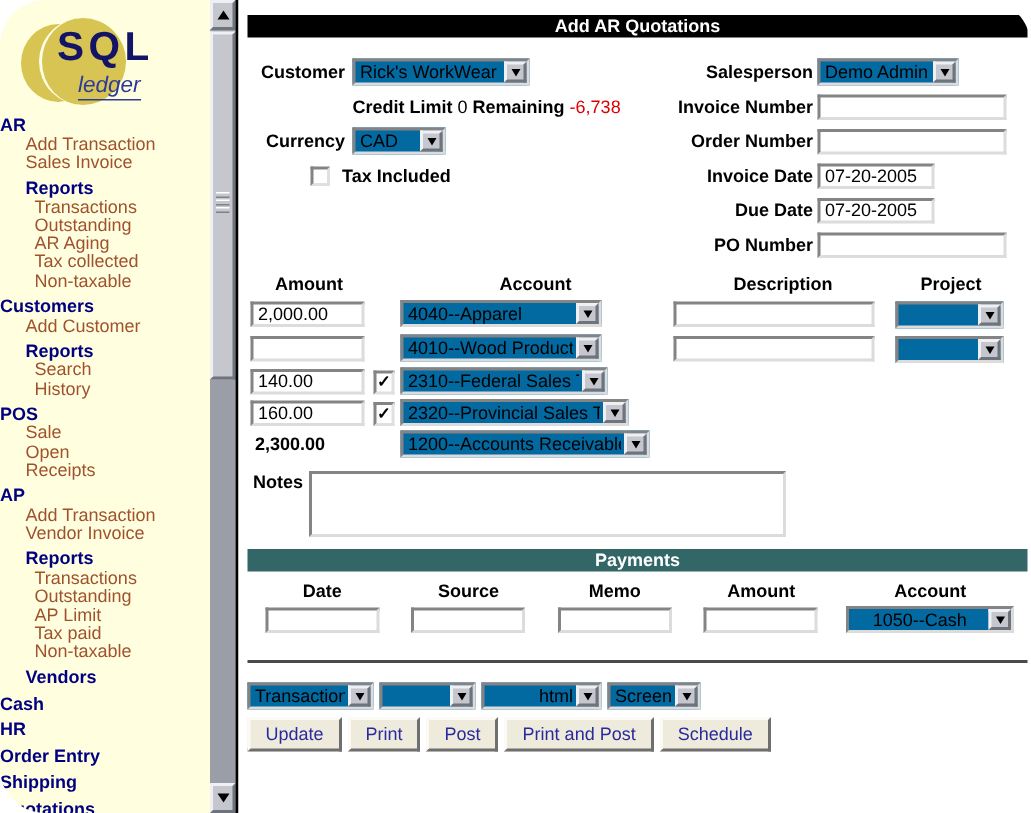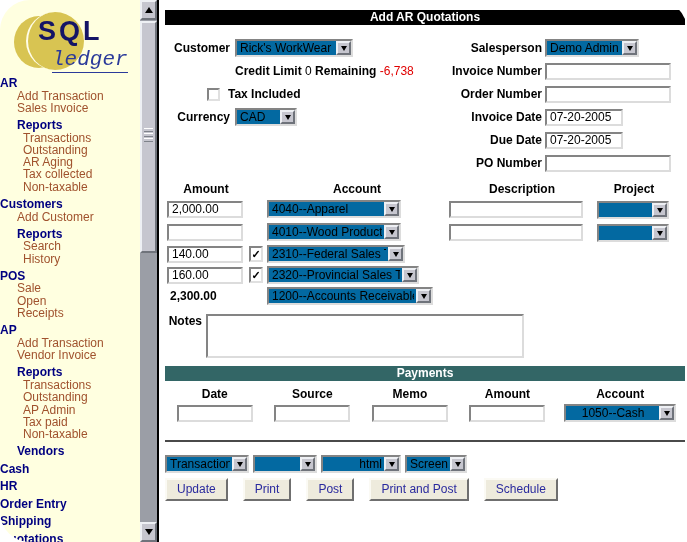--- a/index.html
+++ b/index.html
@@ -5,21 +5,21 @@
   html,body{margin:0;padding:0;background:#fff;}
   #screen{position:relative;width:687px;height:542px;overflow:hidden;
           font-family:"Liberation Sans",sans-serif;font-size:12px;color:#000;background:#fff;border-radius:30px;}
 
   
   #sidebar{position:absolute;left:0;top:0;width:140px;height:542px;background:#ffffe0;overflow:hidden;}
   .logo{position:relative;width:126px;height:62px;margin:10px 0 4px 14px;}
   .coin1{position:absolute;left:0;top:6px;width:48px;height:52px;border-radius:50%;background:#d8c452;border-right:2px solid #fffde8;}
   .coin2{position:absolute;left:12px;top:2px;width:56px;height:58px;border-radius:50%;background:#d8c452;border-left:2px solid #fffde8;}
   .logo-sql{position:absolute;left:24px;top:6px;color:#141466;font-weight:bold;font-size:27px;letter-spacing:3px;}
-  .logo-ledger{position:absolute;left:38px;top:38px;color:#2b3a9a;font-family:Liberation Mono, monospace;font-style:italic;font-size:21px;border-bottom:1px solid #2b3a9a;padding-bottom:1px;}
+  .logo-ledger{position:absolute;left:38px;top:38px;color:#2b3a9a;font-family:Liberation Sans, sans-serif;font-style:italic;font-size:15px;border-bottom:1px solid #2b3a9a;padding-bottom:1px;}
   .nav-h{color:#000080;font-weight:bold;line-height:12.5px;margin-top:5px;cursor:pointer;}
   .nav-l{color:#a0522d;line-height:12.3px;cursor:pointer;}
   .in0{padding-left:0;}
   .in1{padding-left:17px;}
   .in2{padding-left:23px;}
 
   
   #scrollbar{position:absolute;left:140px;top:0;width:17px;height:542px;background:#9b9ea6;}
   .sb-btn{position:absolute;left:0;width:17px;height:20px;background:#c6c6cf;box-sizing:border-box;
           border-top:2px solid #eef0f4;border-left:2px solid #eef0f4;border-bottom:2px solid #6f737b;border-right:2px solid #6f737b;
@@ -81,21 +81,21 @@
 
   
   .pay-table{margin-top:3px;}
   .p-col{width:96px;text-align:center;}
   .p-acc{width:126px;text-align:center;}
 
   hr.rule{border:none;height:2px;background:#4a4a4a;margin:15px 0 13px 0;}
 
   .sel-row{display:flex;gap:4px;}
   .w84{width:84px;} .w64{width:64px;} .w80s{width:80px;text-align:right;} .w62s{width:62px;}
-  .btn-row{display:flex;gap:15px;margin-top:5px;}
+  .btn-row{display:flex;gap:4px;margin-top:5px;}
   .pbtn{font:12px "Liberation Sans",sans-serif;color:#2a2a9e;background:#eeebdd;padding:2px 10px 3px;cursor:pointer;
         border-top:2px solid #fbfaf4;border-left:2px solid #fbfaf4;border-bottom:2px solid #6f6f6f;border-right:2px solid #6f6f6f;}
 </style>
 </head>
 <body>
 
 <div id="screen">
 
   <div id="sidebar">
     <div class="logo">
@@ -121,21 +121,21 @@
     <div class="nav-h in0">POS</div>
     <div class="nav-l in1">Sale</div>
     <div class="nav-l in1">Open</div>
     <div class="nav-l in1">Receipts</div>
     <div class="nav-h in0">AP</div>
     <div class="nav-l in1">Add Transaction</div>
     <div class="nav-l in1">Vendor Invoice</div>
     <div class="nav-h in1">Reports</div>
     <div class="nav-l in2">Transactions</div>
     <div class="nav-l in2">Outstanding</div>
-    <div class="nav-l in2">AP Admin</div>
+    <div class="nav-l in2">AP Limit</div>
     <div class="nav-l in2">Tax paid</div>
     <div class="nav-l in2">Non-taxable</div>
     <div class="nav-h in1">Vendors</div>
     <div class="nav-h in0">Cash</div>
     <div class="nav-h in0">HR</div>
     <div class="nav-h in0">Order Entry</div>
     <div class="nav-h in0">Shipping</div>
     <div class="nav-h in0">Quotations</div>
   </div>
 
@@ -169,32 +169,32 @@
                 <span class="tri-sm"></span>
               </span>
           </span>
         </div>
         <div class="frow credit">
           <span class="lbl">Credit Limit</span>&nbsp;
           <span>0</span>&nbsp;
           <span class="lbl">Remaining</span>&nbsp;
           <span class="neg">-6,738</span>
         </div>
-        <div class="frow taxrow">
-          <span class="cb"></span>
-          <span class="lbl">Tax Included</span>
-        </div>
         <div class="frow">
           <span class="lbl lbl-c">Currency</span>
           <span class="sel w62">
             <span class="txt">CAD</span>
             <span class="btn">
                 <span class="tri-sm"></span>
               </span>
           </span>
+        </div>
+        <div class="frow taxrow">
+          <span class="cb"></span>
+          <span class="lbl">Tax Included</span>
         </div>
       </div>
       <div class="ft-right">
         <div class="frow">
           <span class="lbl lbl-r">Salesperson</span>
           <span class="sel w94">
             <span class="txt">Demo Admin</span>
             <span class="btn">
                 <span class="tri-sm"></span>
               </span>

